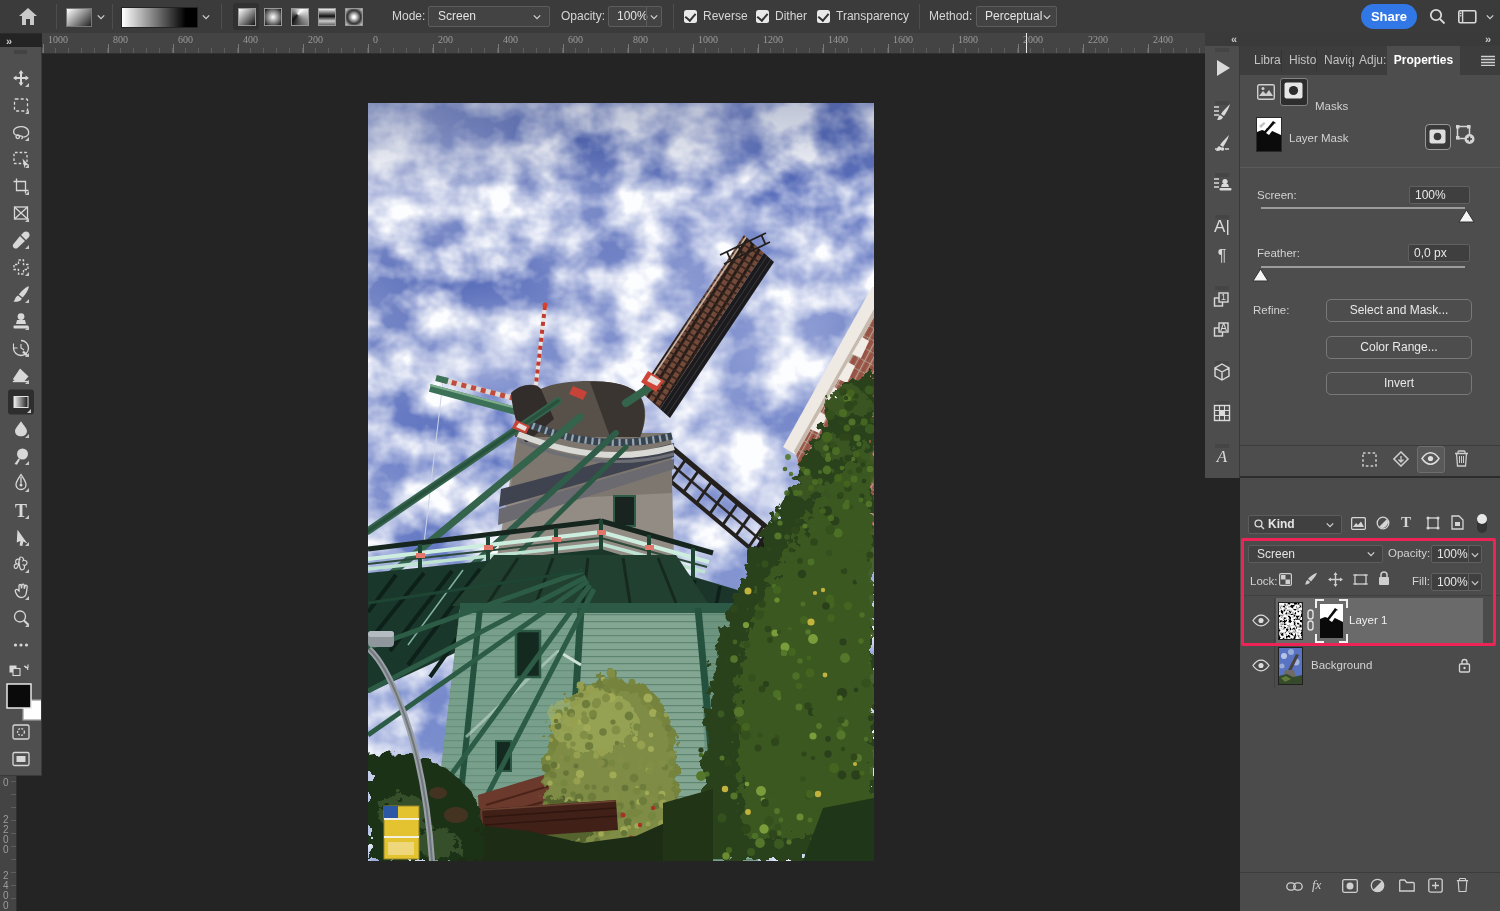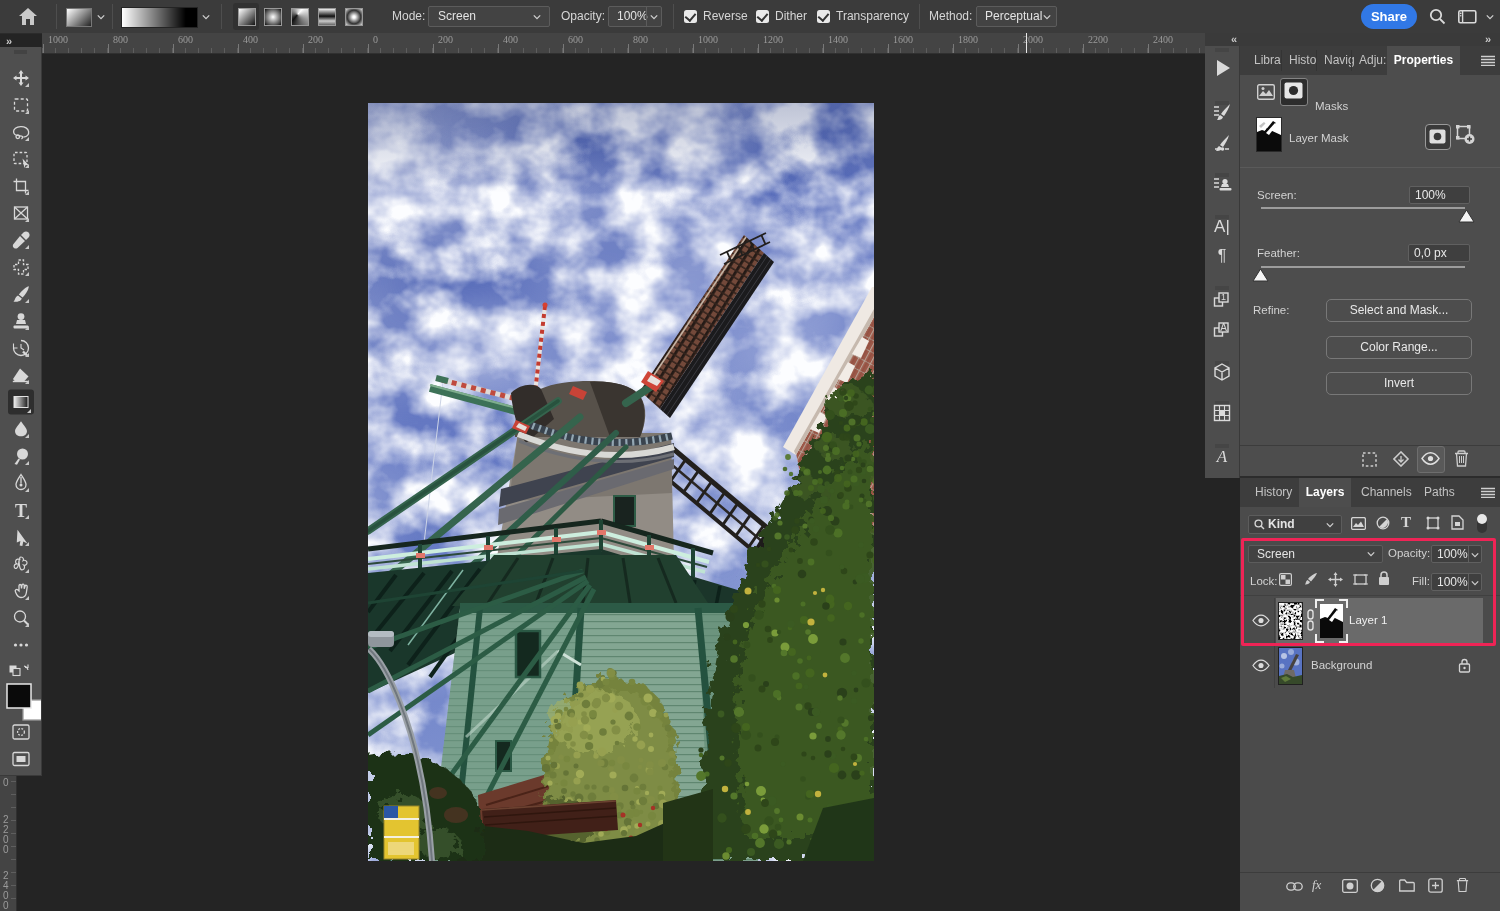--- a/index.html
+++ b/index.html
@@ -1252,29 +1252,20 @@
       <path d="M1,6.5 C4,2 7,0.8 9.5,0.8 C12,0.8 15,2 18,6.5 C15,11 12,12.2 9.5,12.2 C7,12.2 4,11 1,6.5 Z" fill="none" stroke="#e0e0e0" stroke-width="1.4"></path>
       <circle cx="9.5" cy="6.5" r="2.6" fill="#e0e0e0"></circle>
     </svg>
     <svg class="abs" style="left:214px;top:404px" width="15" height="17" viewBox="0 0 15 17">
       <path d="M1,3.5 h13 M4,3.5 V2 a1,1 0 0 1 1,-1 h5 a1,1 0 0 1 1,1 V3.5 M2.5,3.5 L3.5,16 h8 L12.5,3.5" fill="none" stroke="#cdcdcd" stroke-width="1.3"></path>
       <path d="M5.5,6 v7 M7.5,6 v7 M9.5,6 v7" stroke="#cdcdcd" stroke-width="1"></path>
     </svg>
     <div class="abs" style="left:0px;top:430px;width:260px;height:2px;background:#2c2c2c;"></div>
   </div>
   <div class="abs" id="layers">
-    <div class="tabbar">
-      <div class="tab" style="left:15px">History</div>
-      <div class="tab active" style="left:59px;width:52px;">Layers</div>
-      <div class="tab" style="left:121px">Channels</div>
-      <div class="tab" style="left:184px">Paths</div>
-      <svg class="abs" style="left:241px;top:9px" width="14" height="11" viewBox="0 0 14 11">
-        <path d="M0 1.5 h14 M0 4.5 h14 M0 7.5 h14 M0 10.5 h14" stroke="#cfcfcf" stroke-width="1.4"></path>
-      </svg>
-    </div>
 
     <div class="dd" style="left:8px;top:37px;width:92px;height:17px;line-height:17px;background:#404040;">
       <svg class="abs" style="left:5px;top:3px" width="11" height="11" viewBox="0 0 11 11">
         <circle cx="4.5" cy="4.5" r="3.4" fill="none" stroke="#d5d5d5" stroke-width="1.4"></circle>
           <line x1="7" y1="7" x2="10" y2="10" stroke="#d5d5d5" stroke-width="1.4"></line>
       </svg>
       <span style="margin-left:19px;font-weight:bold;">Kind</span>
       <svg class="chev" style="right:7px;top:5px" viewBox="0 0 10 10">
           <path d="M1 3 L5 7 L9 3" stroke="#cfcfcf" stroke-width="1.6" fill="none"></path>
         </svg>

